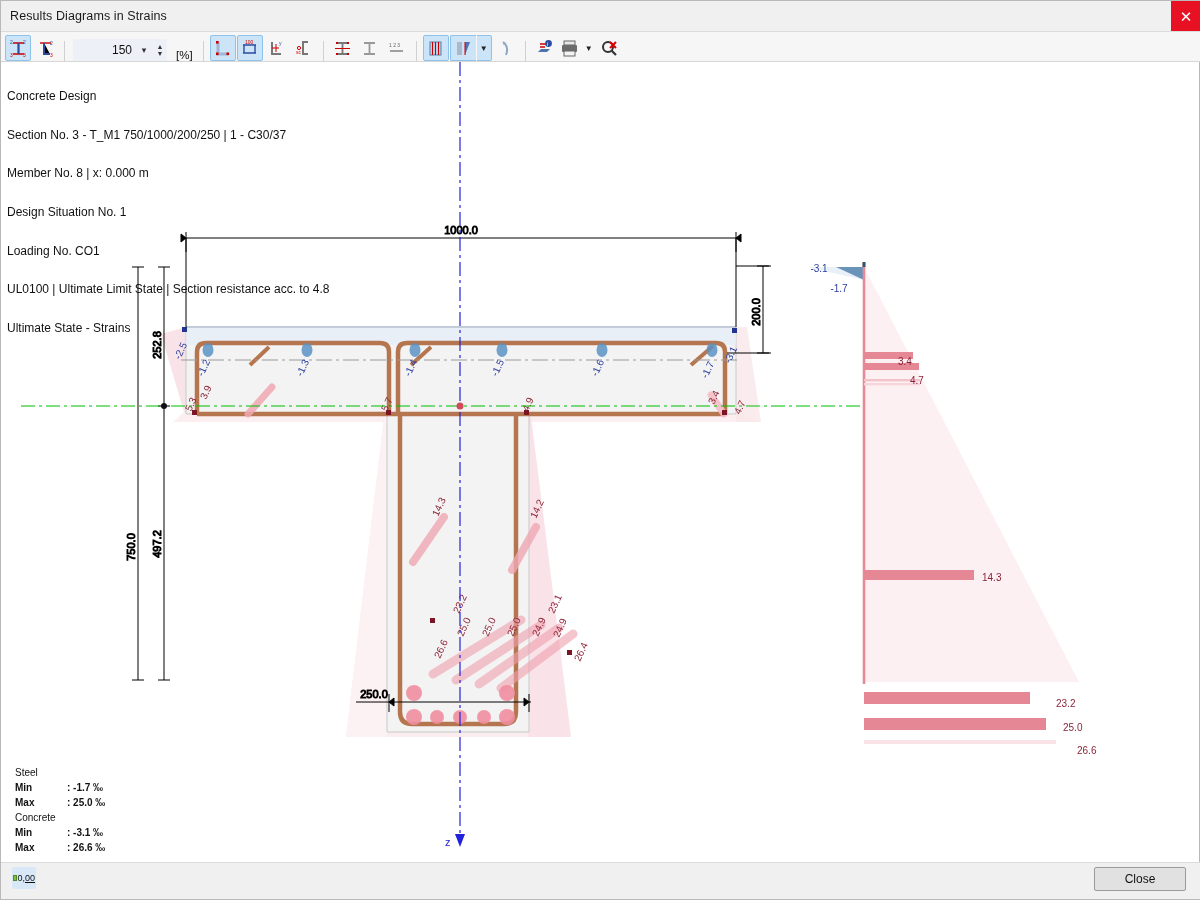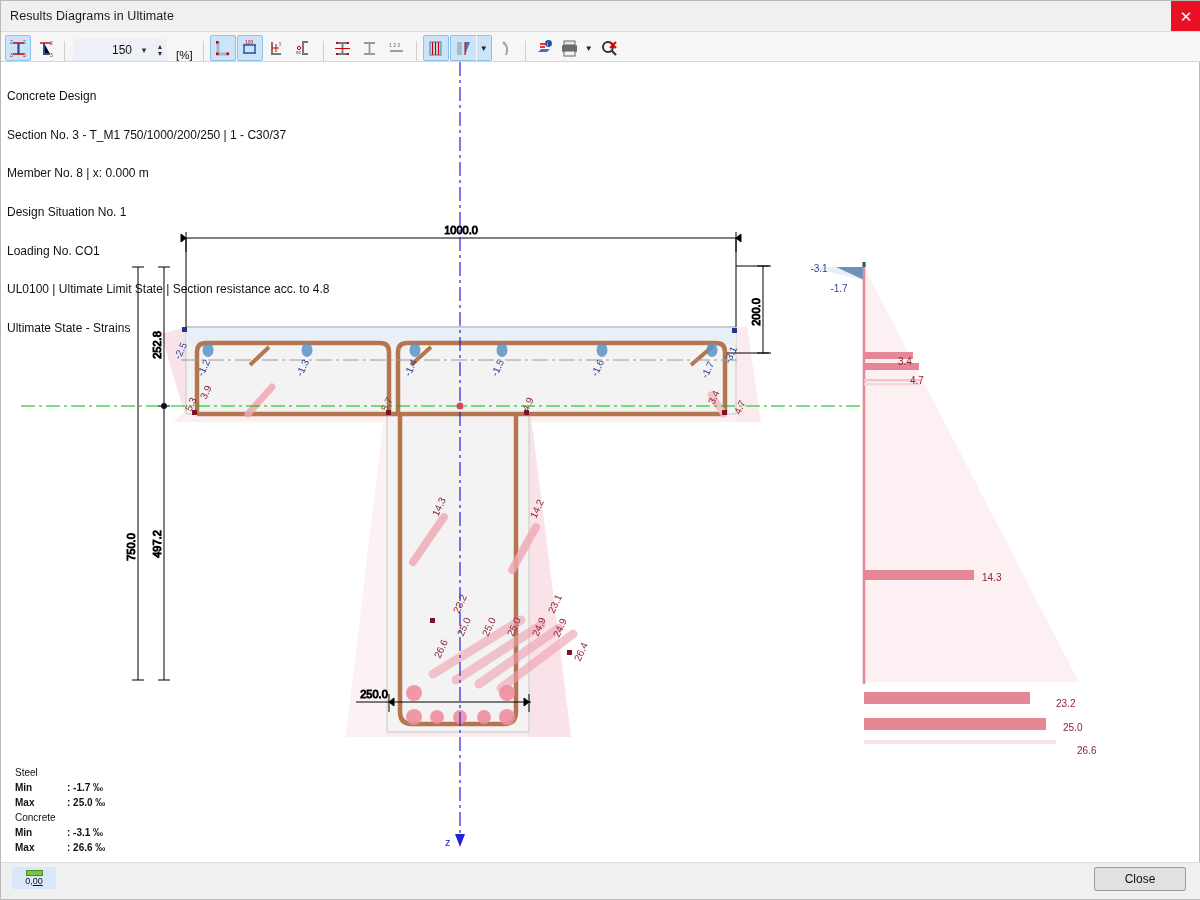--- a/index.html
+++ b/index.html
@@ -86,23 +86,23 @@
     position: absolute; right: 8px; top: 872px;
     font-size: 11.5px; color: #111; font-weight: bold;
   }
 
   
   .bottombar {
     position: absolute; left: 0; bottom: 0; width: 1200px; height: 37px;
     background: #f0f0f0; border-top: 1px solid #dcdcdc;
   }
   .dec-btn {
-    position: absolute; left: 11px; top: 866px; width: 44px; height: 22px;
+    position: absolute; left: 11px; top: 866px; width: 24px; height: 22px;
     background: #d8e8f8; border: 1px solid #d8e8f8; border-radius: 2px;
-    display: flex; flex-direction: column; align-items: center; justify-content: center;
+    display: flex; align-items: center; justify-content: center;
     cursor: pointer;
   }
   .dec-ruler { width: 17px; height: 6px; background: #7dc242; border: 1px solid #4e8a23; }
   .dec-txt { font-size: 9px; color: #111; line-height: 10px; }
   .dec-txt u { text-decoration: underline; }
   .close-btn {
     position: absolute; right: 13px; top: 866px; width: 92px; height: 24px;
     background: #e1e1e1; border: 1px solid #9a9a9a; border-radius: 2px;
     font-size: 12px; color: #111; cursor: pointer;
     font-family: "Liberation Sans", sans-serif;
@@ -113,21 +113,21 @@
   .strain-neg { font-family: "Liberation Sans", sans-serif; font-size: 10px; fill: #2b3f9e; }
   .strain-pos { font-family: "Liberation Sans", sans-serif; font-size: 10px; fill: #8b2436; }
   .axis-lbl { font-family: "Liberation Sans", sans-serif; font-size: 11px; }
 </style>
 </head>
 <body>
 
 <div id="app">
 
   <div class="titlebar">
-    <span class="title">Results Diagrams in Ultimate</span>
+    <span class="title">Results Diagrams in Strains</span>
     <div class="close-x">✕</div>
   </div>
 
   <div class="toolbar">
 
     <div class="tbtn active">
       <svg width="19" height="19" viewBox="0 0 19 19">
         <path d="M4 4h11M4 15h11" stroke="#c00" stroke-width="1.3"></path>
         <path d="M9.5 4v11" stroke="#2b4ba0" stroke-width="2.2"></path>
         <text x="1" y="5" font-size="5" fill="#2b4ba0" font-family="Liberation Sans">2</text>

